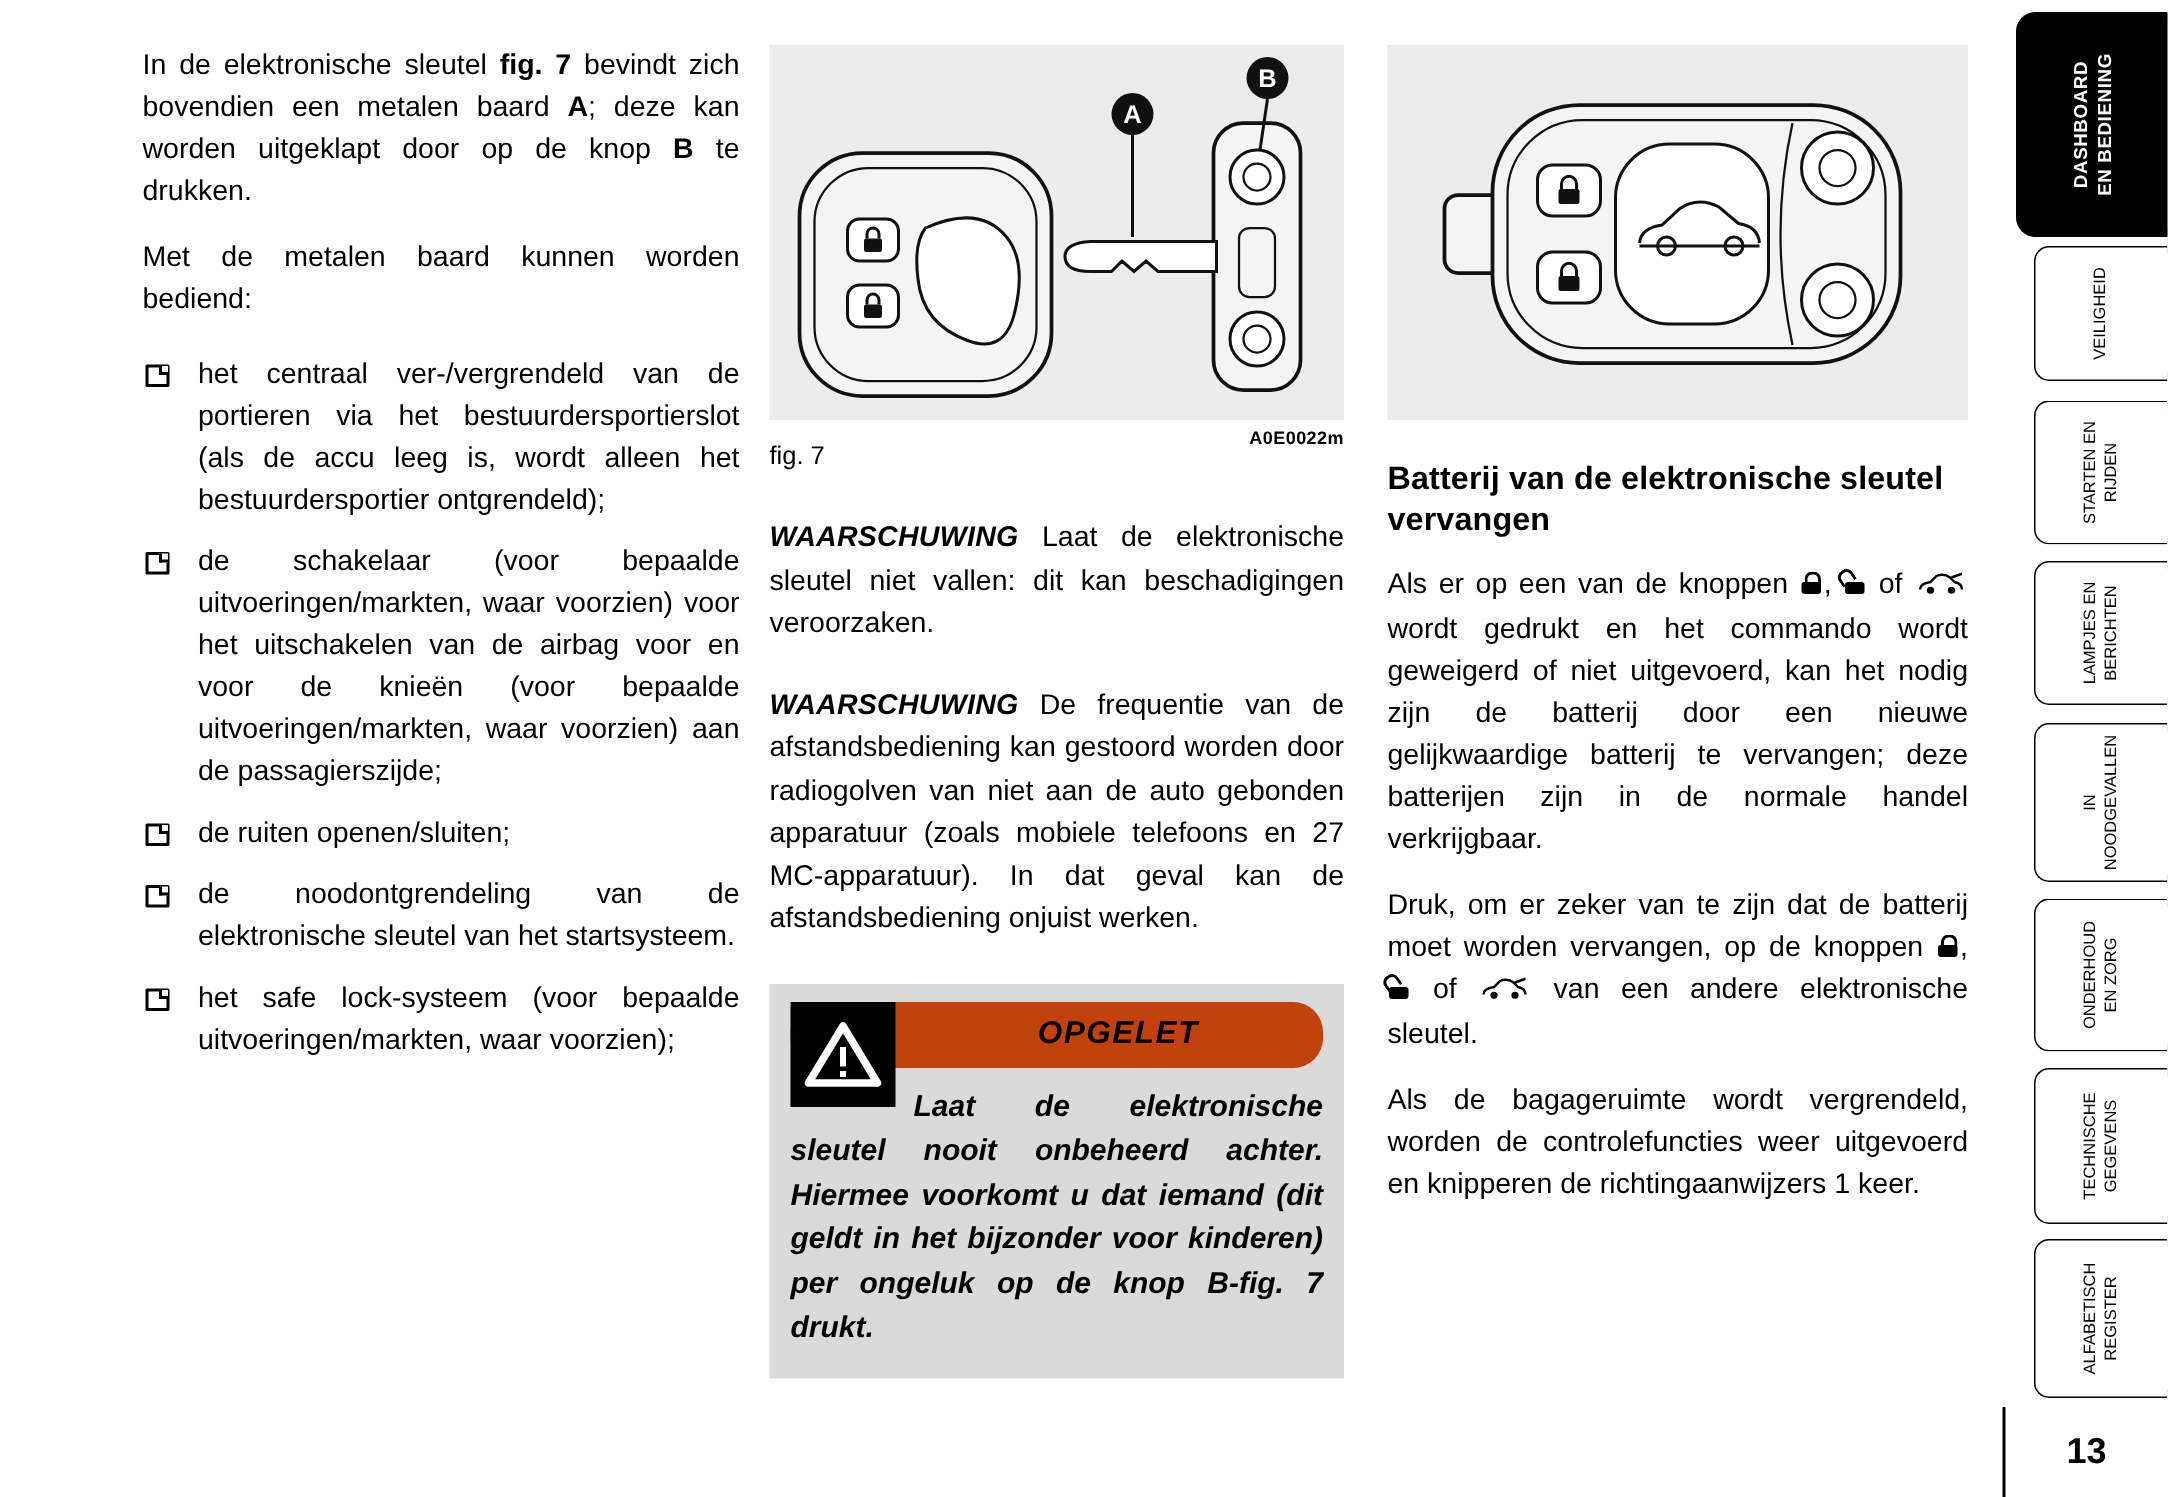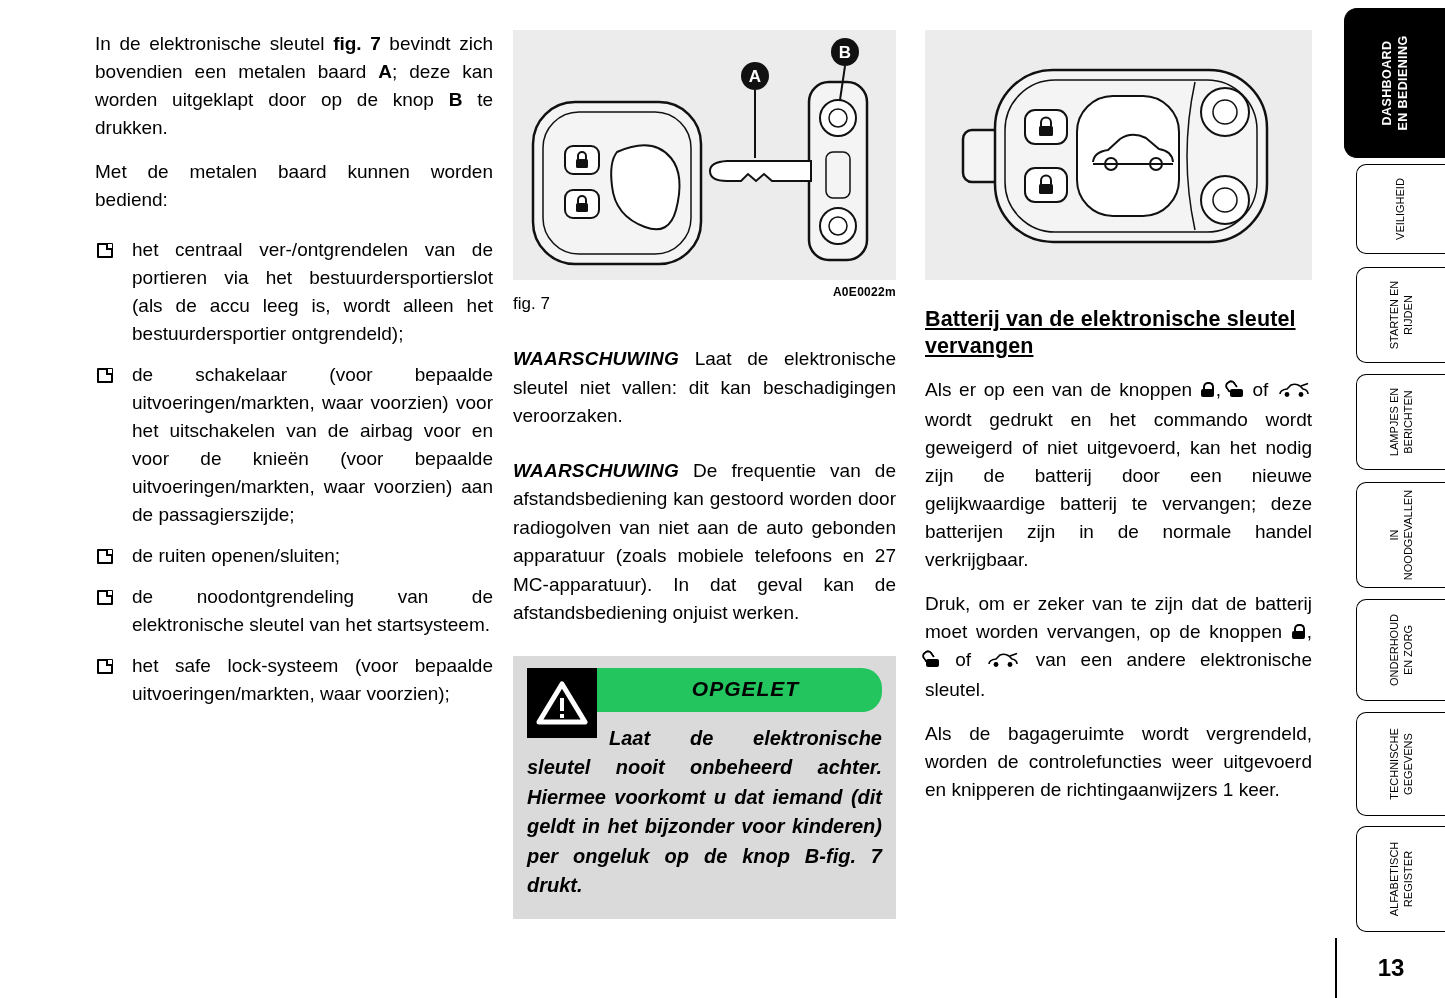--- a/index.html
+++ b/index.html
@@ -26,26 +26,26 @@
   .fig-label{font-size:17px;margin-top:11px;}
   .fig-code{font-size:12px;font-weight:bold;letter-spacing:.3px;margin-top:2px;}
 
   .warning{font-size:19px;line-height:28.5px;text-align:justify;margin:0 0 26px;}
   .warning .wlabel{font-weight:bold;letter-spacing:.2px;font-style:italic;}
   .first-after-fig{margin-top:28px;}
 
   .caution{margin-top:28px;background:#dadada;padding:12px 14px 18px;}
   .caution-icon{float:left;width:70px;height:70px;background:#000;margin:0 12px 8px 0;
      display:flex;align-items:center;justify-content:center;}
-  .caution-title{background:#22c55e;text-align:center;font-size:21px;font-weight:bold;
+  .caution-title{background:#c2410c;text-align:center;font-size:21px;font-weight:bold;
      font-style:italic;padding:9px 0 11px;letter-spacing:1px;border-radius:20px;}
   .caution-body{font-size:20px;line-height:29.5px;font-weight:bold;font-style:italic;
      text-align:justify;margin:12px 0 0;word-spacing:1.5px;}
 
-  .heading{font-size:21.5px;font-weight:bold;line-height:27px;margin:26px 0 16px;letter-spacing:.1px;text-decoration:underline;}
+  .heading{font-size:21.5px;font-weight:bold;line-height:27px;margin:26px 0 16px;letter-spacing:.1px;}
 
   
   .ic-lock{display:inline-block;width:14px;height:16px;position:relative;vertical-align:-1px;margin:0 1px;}
   .ic-lock::after{content:"";position:absolute;left:0;bottom:0;width:13px;height:8.5px;background:#000;border-radius:2px;}
   .ic-lock::before{content:"";position:absolute;left:2.5px;top:.5px;width:7px;height:8px;
      border:2.2px solid #000;border-bottom:none;border-radius:5px 5px 0 0;}
   .ic-lock.open::before{transform:rotate(-35deg) translate(-3px,-1px);transform-origin:bottom left;}
   .ic-car{display:inline-block;vertical-align:-2px;margin:0 2px;}
 
   
@@ -60,21 +60,21 @@
 </style>
 </head>
 <body>
 
 <div class="page">
 
   <div class="col col-left">
     <p class="body"><span>In de elektronische sleutel </span><b>fig. 7</b><span> bevindt zich bovendien een metalen baard </span><b>A</b><span>; deze kan worden uitgeklapt door op de knop </span><b>B</b><span> te drukken.</span></p>
     <p class="body">Met de metalen baard kunnen worden bediend:</p>
     <ul class="bullets">
-      <li><span class="bullet-marker"></span><span>het centraal ver-/ontgrendelen van de portieren via het bestuurdersportierslot (als de accu leeg is, wordt alleen het bestuurdersportier ontgrendeld);</span></li>
+      <li><span class="bullet-marker"></span><span>het centraal ver-/vergrendeld van de portieren via het bestuurdersportierslot (als de accu leeg is, wordt alleen het bestuurdersportier ontgrendeld);</span></li>
       <li><span class="bullet-marker"></span><span>de schakelaar (voor bepaalde uitvoeringen/markten, waar voorzien) voor het uitschakelen van de airbag voor en voor de knieën (voor bepaalde uitvoeringen/markten, waar voorzien) aan de passagierszijde;</span></li>
       <li><span class="bullet-marker"></span><span>de ruiten openen/sluiten;</span></li>
       <li><span class="bullet-marker"></span><span>de noodontgrendeling van de elektronische sleutel van het startsysteem.</span></li>
       <li><span class="bullet-marker"></span><span>het safe lock-systeem (voor bepaalde uitvoeringen/markten, waar voorzien);</span></li>
     </ul>
   </div>
 
   <div class="col col-mid">
     <div class="figure">
       <svg viewBox="0 0 383 250" width="383" height="250">

